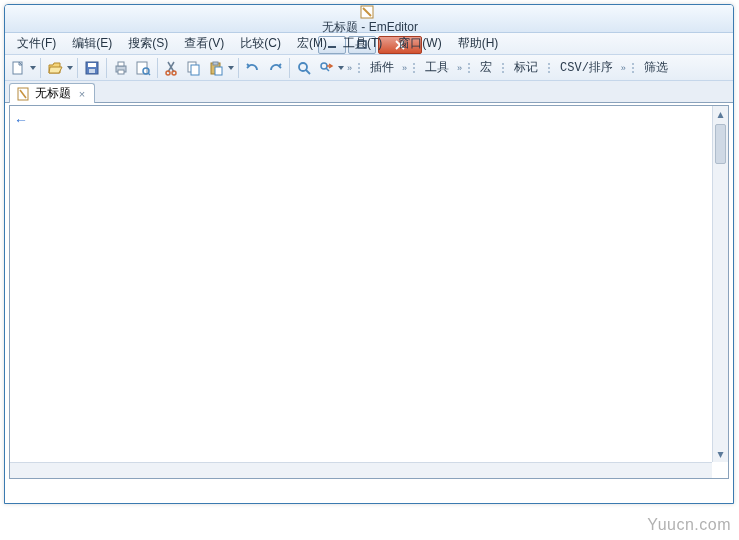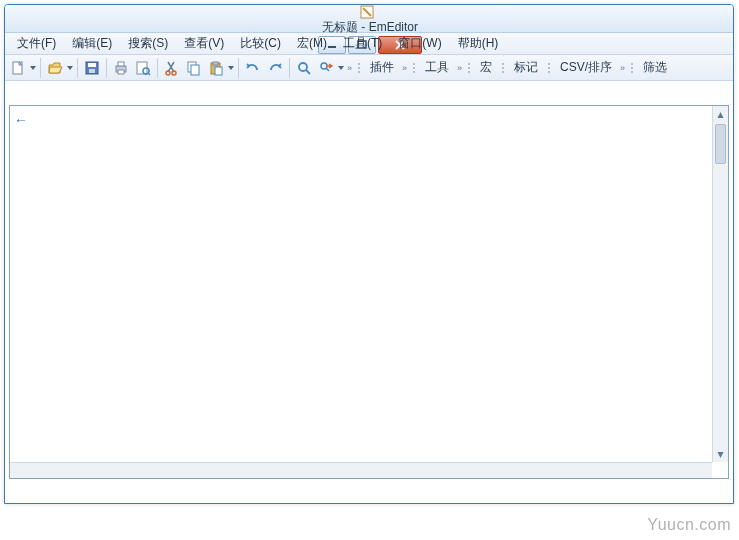--- a/index.html
+++ b/index.html
@@ -14,21 +14,21 @@
 .winbtn svg { display:block; }
 .menubar { height: 22px; background: linear-gradient(#f6f9fd,#e9f0f8); border-bottom: 1px solid #c5d6ea; display:flex; align-items:center; padding: 0 4px; }
 .menuitem { padding: 2px 8px; color:#253545; cursor:pointer; border-radius:2px; }
 .toolbar { height: 26px; background: linear-gradient(#f5f8fc,#e6eef7); border-bottom: 1px solid #c5d6ea; display:flex; align-items:center; padding: 0 2px; overflow:hidden; }
 .tbtn { height: 22px; min-width: 22px; display:flex; align-items:center; justify-content:center; border-radius:2px; cursor:pointer; padding: 0 2px; }
 .tsep { width:1px; height:20px; background:#c0d1e4; margin: 0 3px; }
 .tdrop { width:8px; display:flex; align-items:center; justify-content:center; cursor:pointer; }
 .tdrop svg { display:block; }
 .grip { width:6px; height:22px; display:flex; flex-direction:column; justify-content:center; gap:2px; margin: 0 2px; }
 .grip span { width:2px; height:2px; background:#9ab0c8; border-radius:50%; margin-left:2px; }
-.tlabel { padding: 0 6px; color:#2a3b4d; cursor:pointer; border-radius:2px; white-space:nowrap; }
+.tlabel { padding: 0 6px; color:#2a3b4d; cursor:pointer; border-radius:2px; white-space:nowrap;font-family:Liberation Mono, monospace; }
 .expand { font-size:9px; color:#5b7a9a; padding:0 2px; cursor:pointer; }
 .tabbar { height: 22px; background: #e8eef6; border-bottom: 1px solid #8aa2bb; display:flex; align-items:flex-end; padding-left:4px; }
 .tab { height:20px; background:#fff; border:1px solid #9db3c9; border-bottom:none; border-radius:3px 3px 0 0; display:flex; align-items:center; padding: 0 6px; gap:5px; position:relative; top:1px; }
 .tab .tabicon { width:14px; height:14px; display:flex; align-items:center; justify-content:center; }
 .tab .tabclose { width:12px; height:12px; display:flex; align-items:center; justify-content:center; color:#7a8fa6; cursor:pointer; border-radius:2px; font-size:11px; }
 .editor { position:absolute; left:4px; right:4px; top:100px; bottom:24px; border:1px solid #8aa2bb; background:#fff; }
 .editor .arrow { position:absolute; left:4px; top:4px; color:#2e6fd1; font-size:14px; }
 .vscroll { position:absolute; right:0; top:0; bottom:16px; width:16px; background:#eef2f7; border-left:1px solid #d0dae6; }
 .vscroll .thumb { position:absolute; left:2px; right:2px; top:18px; height:40px; background:#cfd9e5; border:1px solid #aebccb; border-radius:2px; }
 .vscroll .sbtn { position:absolute; left:0; right:0; height:16px; display:flex; align-items:center; justify-content:center; color:#5b7a9a; }
@@ -220,20 +220,32 @@
     <div class="tlabel">CSV/排序</div>
     <div class="expand">»</div>
     <div class="grip">
         <span></span>
         <span></span>
         <span></span>
       </div>
     <div class="tlabel">筛选</div>
   </div>
 
+  <div class="tabbar">
+    <div class="tab">
+      <span class="tabicon">
+          <svg width="12" height="14">
+            <rect x="1" y="1" width="10" height="12" fill="#fff" stroke="#b58a3e"></rect>
+            <path d="M3 3 L9 11" stroke="#c7923e" stroke-width="1.5"></path>
+          </svg>
+        </span>
+      <span>无标题</span>
+      <span class="tabclose">×</span>
+    </div>
+  </div>
 
   <div class="editor">
     <span class="arrow">←</span>
     <div class="vscroll">
       <div class="sbtn" style="top:0">▴</div>
       <div class="thumb"></div>
       <div class="sbtn" style="bottom:0">▾</div>
     </div>
     <div class="hscroll"></div>
   </div>

